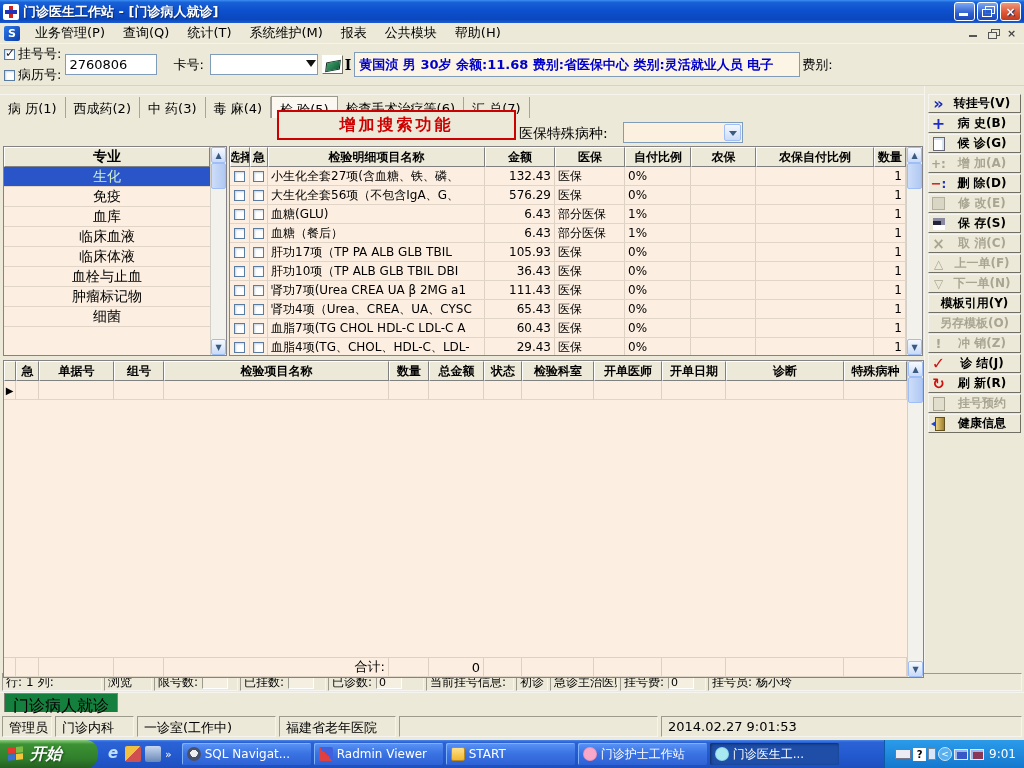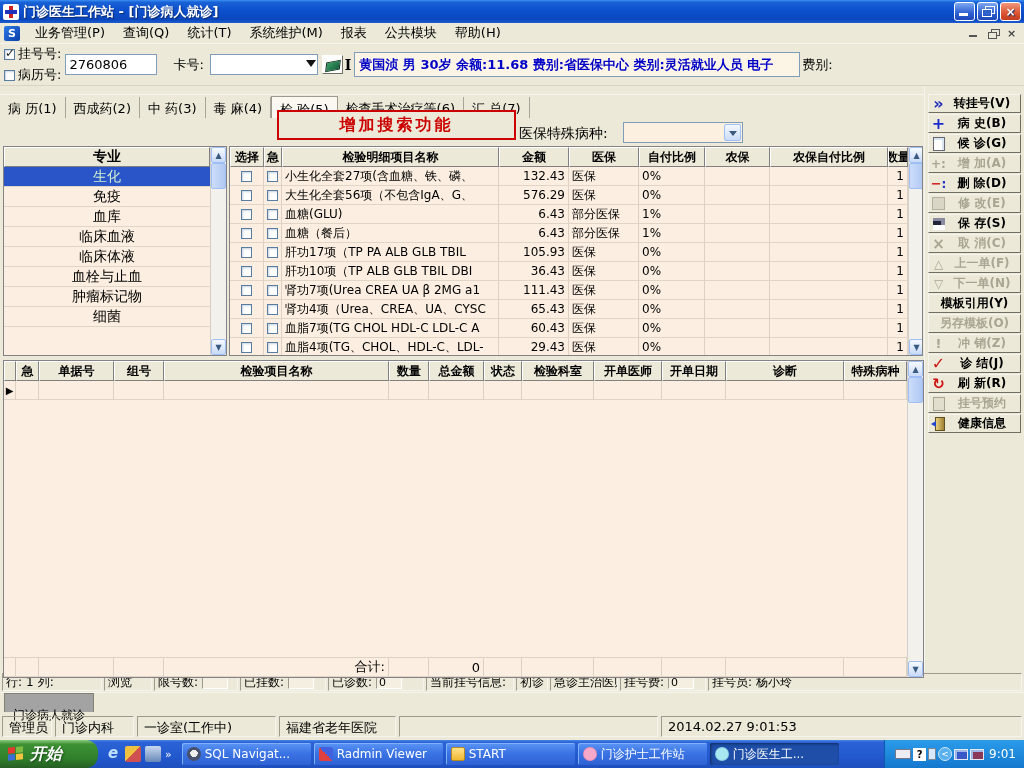--- a/index.html
+++ b/index.html
@@ -82,21 +82,21 @@
   .spec-item.selected { background:#2A55C8; color:#CFEFCF; }
   .spec-fill { flex:1; }
 
   .detail-panel { width:694px; }
   .dt { width:678px; display:flex; flex-direction:column; }
   .dt-header { display:flex; height:20px; flex:none; font-size:12px; }
   .dt-row { display:flex; height:19px; flex:none; border-bottom:1px solid #E0D5C6; font-size:12px; }
   .dt-cell { border-right:1px solid #DCD1C2; display:flex; align-items:center; padding:0 3px; overflow:hidden; white-space:nowrap; }
   .center { justify-content:center; }
   .num { justify-content:flex-end; }
-  .dc0{width:34px}.dc1{width:18px}.dc2{width:217px}.dc3{width:70px}.dc4{width:70px}.dc5{width:66px}.dc6{width:65px}.dc7{width:118px}.dc8{flex:1}
+  .dc0{width:20px}.dc1{width:18px}.dc2{width:217px}.dc3{width:70px}.dc4{width:70px}.dc5{width:66px}.dc6{width:65px}.dc7{width:118px}.dc8{flex:1}
 
   
   .vscroll { width:16px; flex:none; background:#F3F1EC; border-left:1px solid #D4D0C8; display:flex; flex-direction:column; }
   .sb-btn { height:16px; flex:none; background:linear-gradient(180deg,#F6FAFF,#C9DAF8); border:1px solid #9EBEF5; border-radius:2px;
     color:#3A5A80; font-size:8px; display:flex; align-items:center; justify-content:center; }
   .sb-thumb { height:26px; flex:none; background:linear-gradient(90deg,#CDDDFA,#B0C8F2); border:1px solid #9EBEF5; border-radius:2px; }
   .sb-track { flex:1; }
 
   
   .order-panel { margin:4px 0 0 3px; width:921px; height:318px; }
@@ -135,21 +135,21 @@
   .ic-door-icon::before { content:""; position:absolute; right:1px; top:1px; width:8px; height:12px; background:linear-gradient(90deg,#E8D080,#A08030); border:1px solid #605020; }
   .ic-door-icon::after { content:""; position:absolute; left:0; top:5px; width:0; height:0; border-top:3px solid transparent; border-bottom:3px solid transparent; border-right:5px solid #2244CC; }
 
   
   .statusbar1 { height:20px; flex:none; display:flex; gap:2px; padding:1px 2px; }
   .sp { border:1px solid; border-color:#9C9A8C #F6F4EE #F6F4EE #9C9A8C; display:flex; align-items:center; padding:0 3px;
     font-size:12px; height:18px; overflow:hidden; white-space:nowrap; gap:4px; }
   .sp-box { background:#F4EFE1; border:1px solid; border-color:#9C9A8C #fff #fff #9C9A8C; height:14px; min-width:26px; font-size:11px; padding:0 2px; }
 
   .wsrow { height:20px; flex:none; background:#ECE9D8; border-top:1px solid #F6F4EE; padding-left:4px; }
-  .ws-tab { display:inline-block; border:1px solid #848276; border-bottom:none; background:#a3a3a3; padding:13px 8px 0; font-size:12px; height:19px; }
+  .ws-tab { display:inline-block; border:1px solid #848276; border-bottom:none; background:#15803d; padding:2px 8px 0; font-size:16px; height:19px; }
 
   .statusbar2 { height:28px; flex:none; display:flex; gap:3px; padding:4px 2px 3px; }
   .s2panel { border:1px solid; border-color:#9C9A8C #F6F4EE #F6F4EE #9C9A8C; padding:2px 6px; font-size:13px; overflow:hidden; white-space:nowrap; }
   .s2p0{width:50px}.s2p1{width:79px}.s2p2{width:139px}.s2p3{width:117px}.s2p4{width:259px}.s2p5{flex:1}
 
   
   .taskbar { height:28px; flex:none; display:flex; align-items:center;
     background:linear-gradient(180deg,#4A88E8 0%,#2B63D6 8%,#2258CE 60%,#1E4FBE 100%); }
   .start-btn { height:28px; width:98px; flex:none; border-radius:0 12px 12px 0; padding-left:8px;
     background:linear-gradient(180deg,#8CCB7E 0%,#3D9234 15%,#2F7D2B 70%,#255F22 100%);

